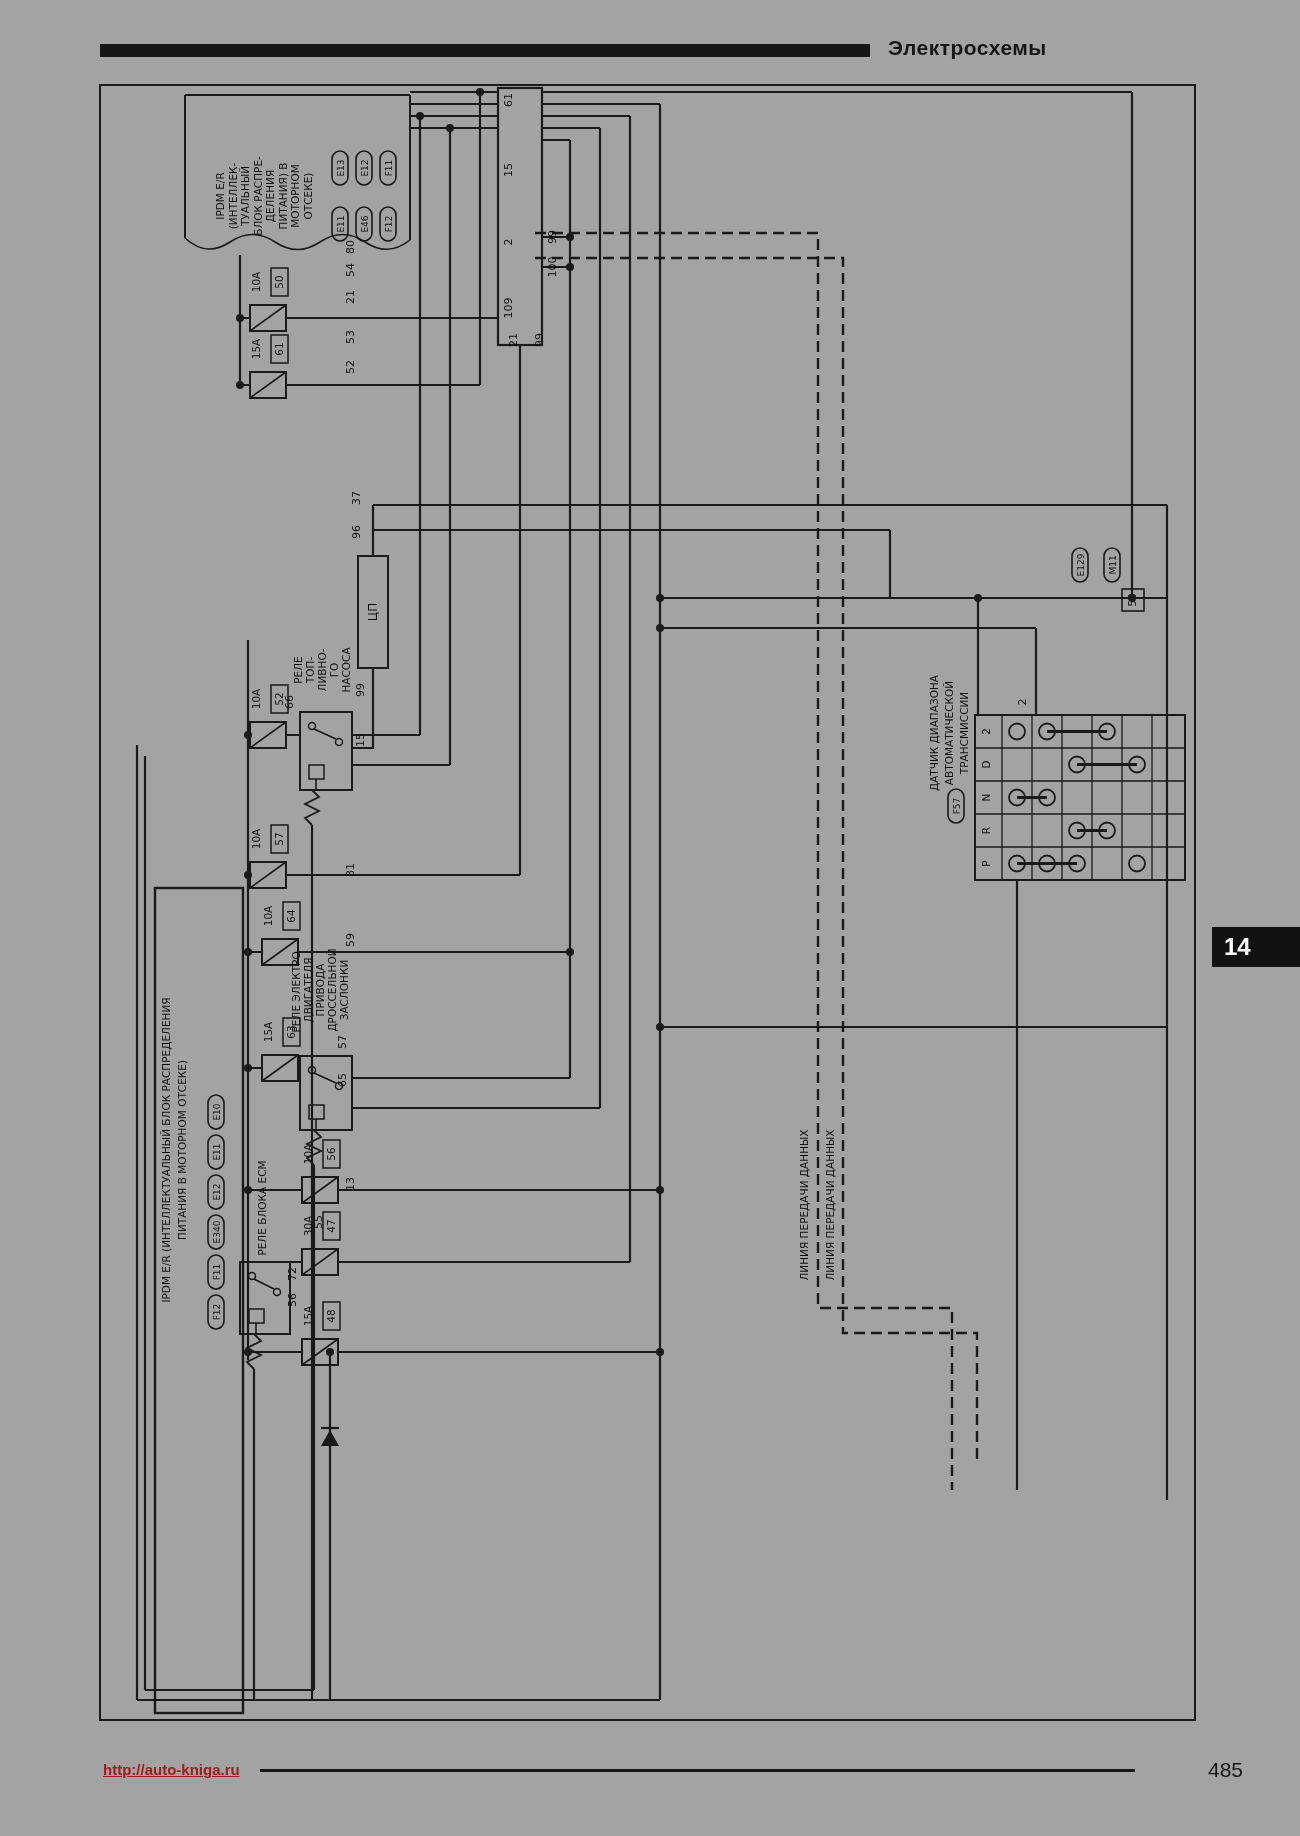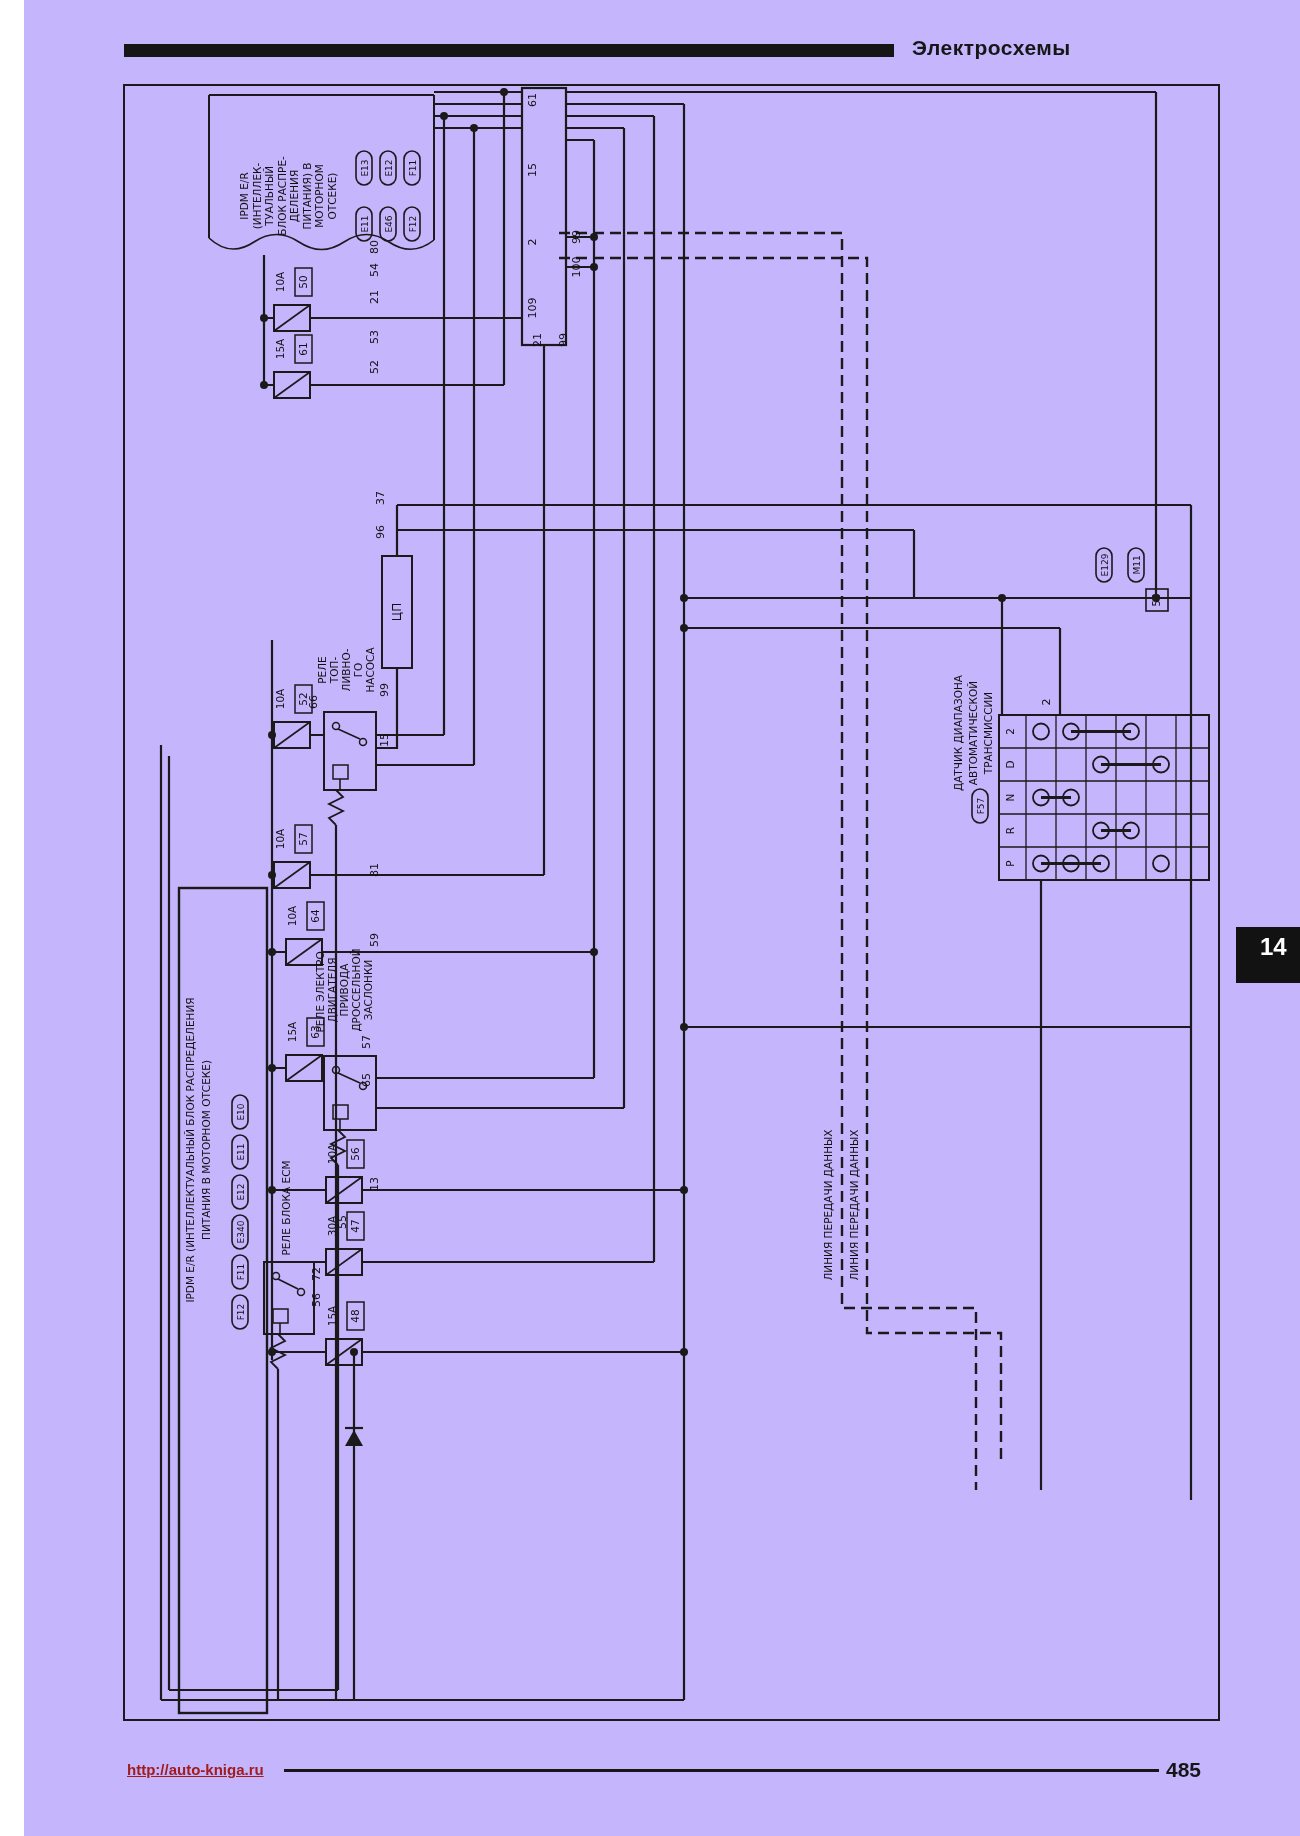--- a/index.html
+++ b/index.html
@@ -1,24 +1,24 @@
 <!DOCTYPE html>
 <html><head>
 <meta charset="utf-8">
 <style>
   html,body{margin:0;padding:0;background:#ffffff;}
   body{width:1300px;height:1836px;position:relative;font-family:"Liberation Sans","DejaVu Sans",sans-serif;color:#111;}
-  .page{position:absolute;inset:0;background:#c4b5fd;overflow:hidden;margin-left:24px;}
+  .page{position:absolute;inset:0;background:#a3a3a3;overflow:hidden;}
   .hdr-bar{position:absolute;left:100px;top:44px;width:770px;height:13px;background:#161616;}
   .hdr-title{position:absolute;left:888px;top:36px;font-size:21px;font-weight:bold;letter-spacing:.5px;color:#161616;}
-  .tab14{position:absolute;left:1212px;top:927px;width:88px;height:56px;background:#121212;color:#fff;
-         font-size:24px;font-weight:bold;line-height:40px;padding-left:24px;box-sizing:border-box;}
+  .tab14{position:absolute;left:1212px;top:927px;width:88px;height:40px;background:#121212;color:#fff;
+         font-size:24px;font-weight:bold;line-height:40px;padding-left:12px;box-sizing:border-box;}
   .ftr-url{position:absolute;left:103px;top:1761px;font-size:15px;font-weight:bold;color:#a11d1d;text-decoration:underline;}
   .ftr-line{position:absolute;left:260px;top:1769px;width:875px;height:3px;background:#161616;}
-  .ftr-page{position:absolute;left:1142px;top:1758px;font-size:21px;font-weight:bold;color:#161616;}
+  .ftr-page{position:absolute;left:1208px;top:1758px;font-size:21px;font-weight:normal;color:#161616;}
   svg{position:absolute;left:0;top:0;}
   svg text{font-family:"DejaVu Sans","Liberation Sans",sans-serif;}
 </style>
 </head>
 <body>
 
 <div class="page">
 
   <div class="hdr-bar"></div>
   <div class="hdr-title">Электросхемы</div>

